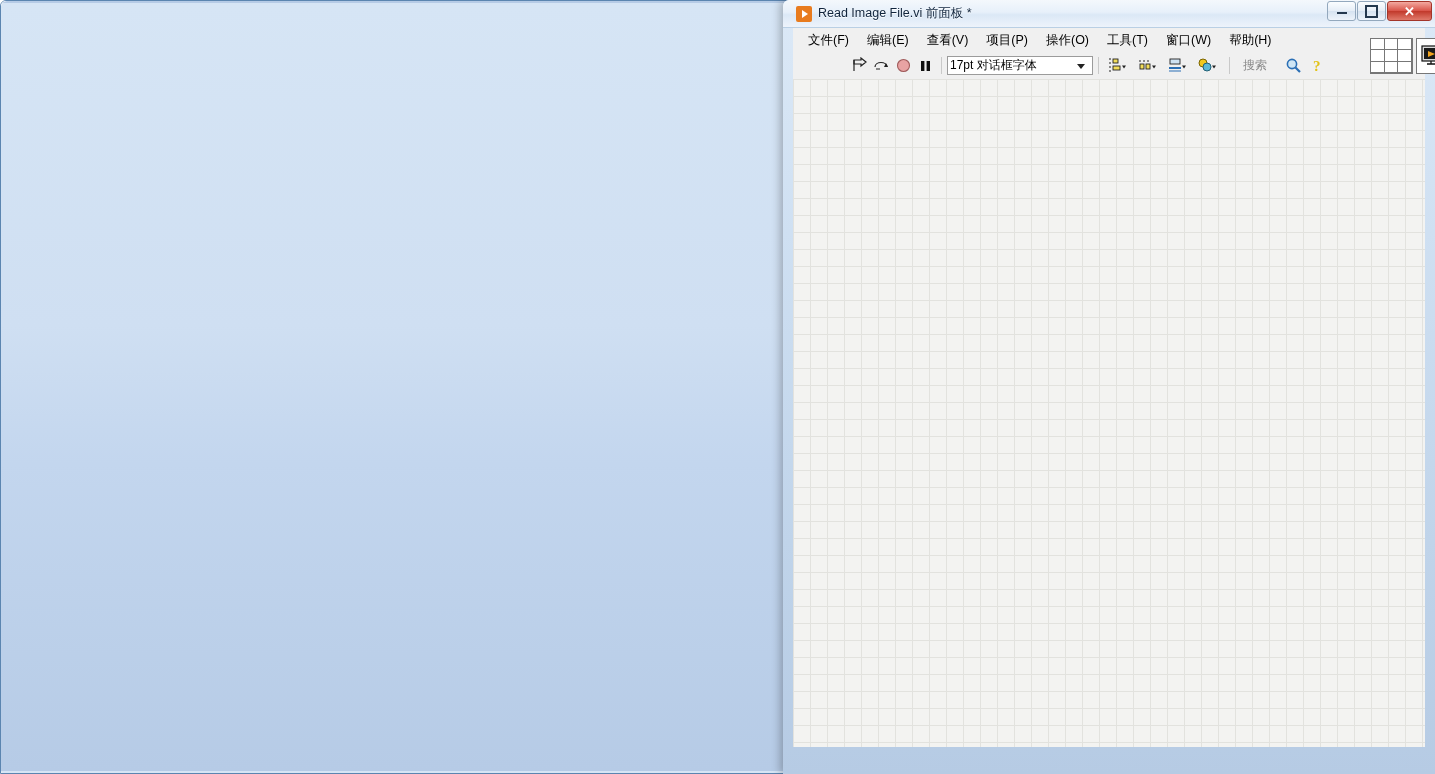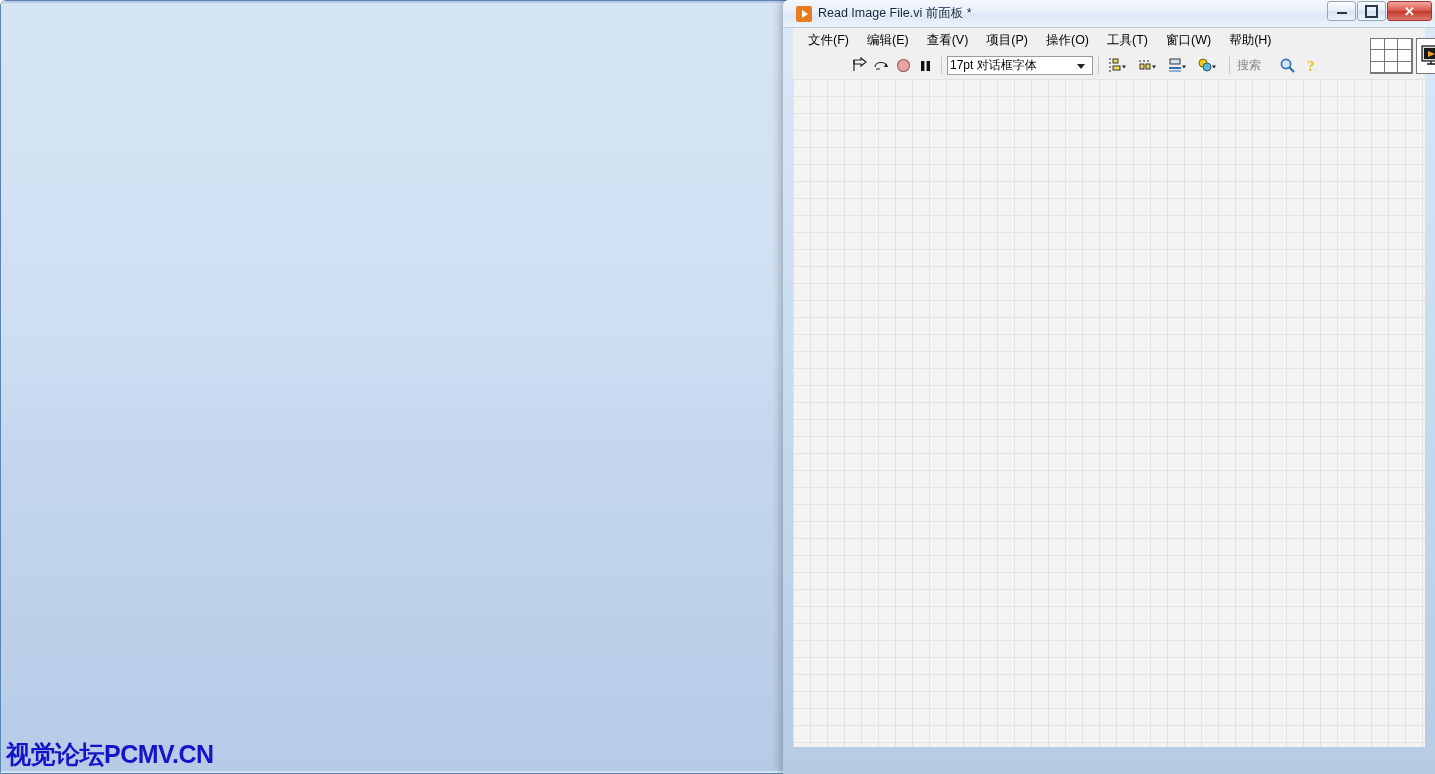--- a/index.html
+++ b/index.html
@@ -96,21 +96,21 @@
   .ticon { width:22px;height:20px; display:flex;align-items:center;justify-content:center; flex:0 0 auto;}
   .fontbox {
     height:19px; border:1px solid #9b9b9b; background:#fff;
     display:flex;align-items:center; padding-left:2px; box-sizing:border-box;
     font-size:12px; color:#000; min-width: 142px; position:relative;
   }
   .fontbox .caret{ position:absolute; right:7px; top:7px;}
   .caret { width:0;height:0;border-left:4px solid transparent;border-right:4px solid transparent;border-top:5px solid #222;}
 
   .searchbox{ display:flex;align-items:center; margin-left:2px;}
-  .searchbox .stxt{ font-size:12px;color:#8a8a8a; }
+  .searchbox .stxt{ font-size:12px;color:#8a8a8a; margin-left:6px;}
 
   
   .bd-canvas {
     position:absolute;
     background-color:#ffffff;
     background-image:
       radial-gradient(circle at 1px 1px, #d9d9d9 0.8px, transparent 0.9px);
     background-size: 12px 12px;
   }
   .fp-canvas {
@@ -777,15 +777,14 @@
         <path d="M8 8 L15 11 L8 14 Z" fill="#f2a41e"></path>
         <path d="M11 18 L11 21 M7 21 L16 21" stroke="#111" stroke-width="1.3"></path>
       </svg>
     </div>
 
     <div class="fp-canvas" style="left:10px; top:79px; width:1px; height:1px;"></div>
     <div class="fp-canvas" style="left:10px; top:79px; width:632px; height:668px;"></div>
 
   </div>
 
-  <div class="watermark" style="left:6px; top:738px;">视觉论坛PCMV.CN</div>
 
 </div>
 
 </body></html>

